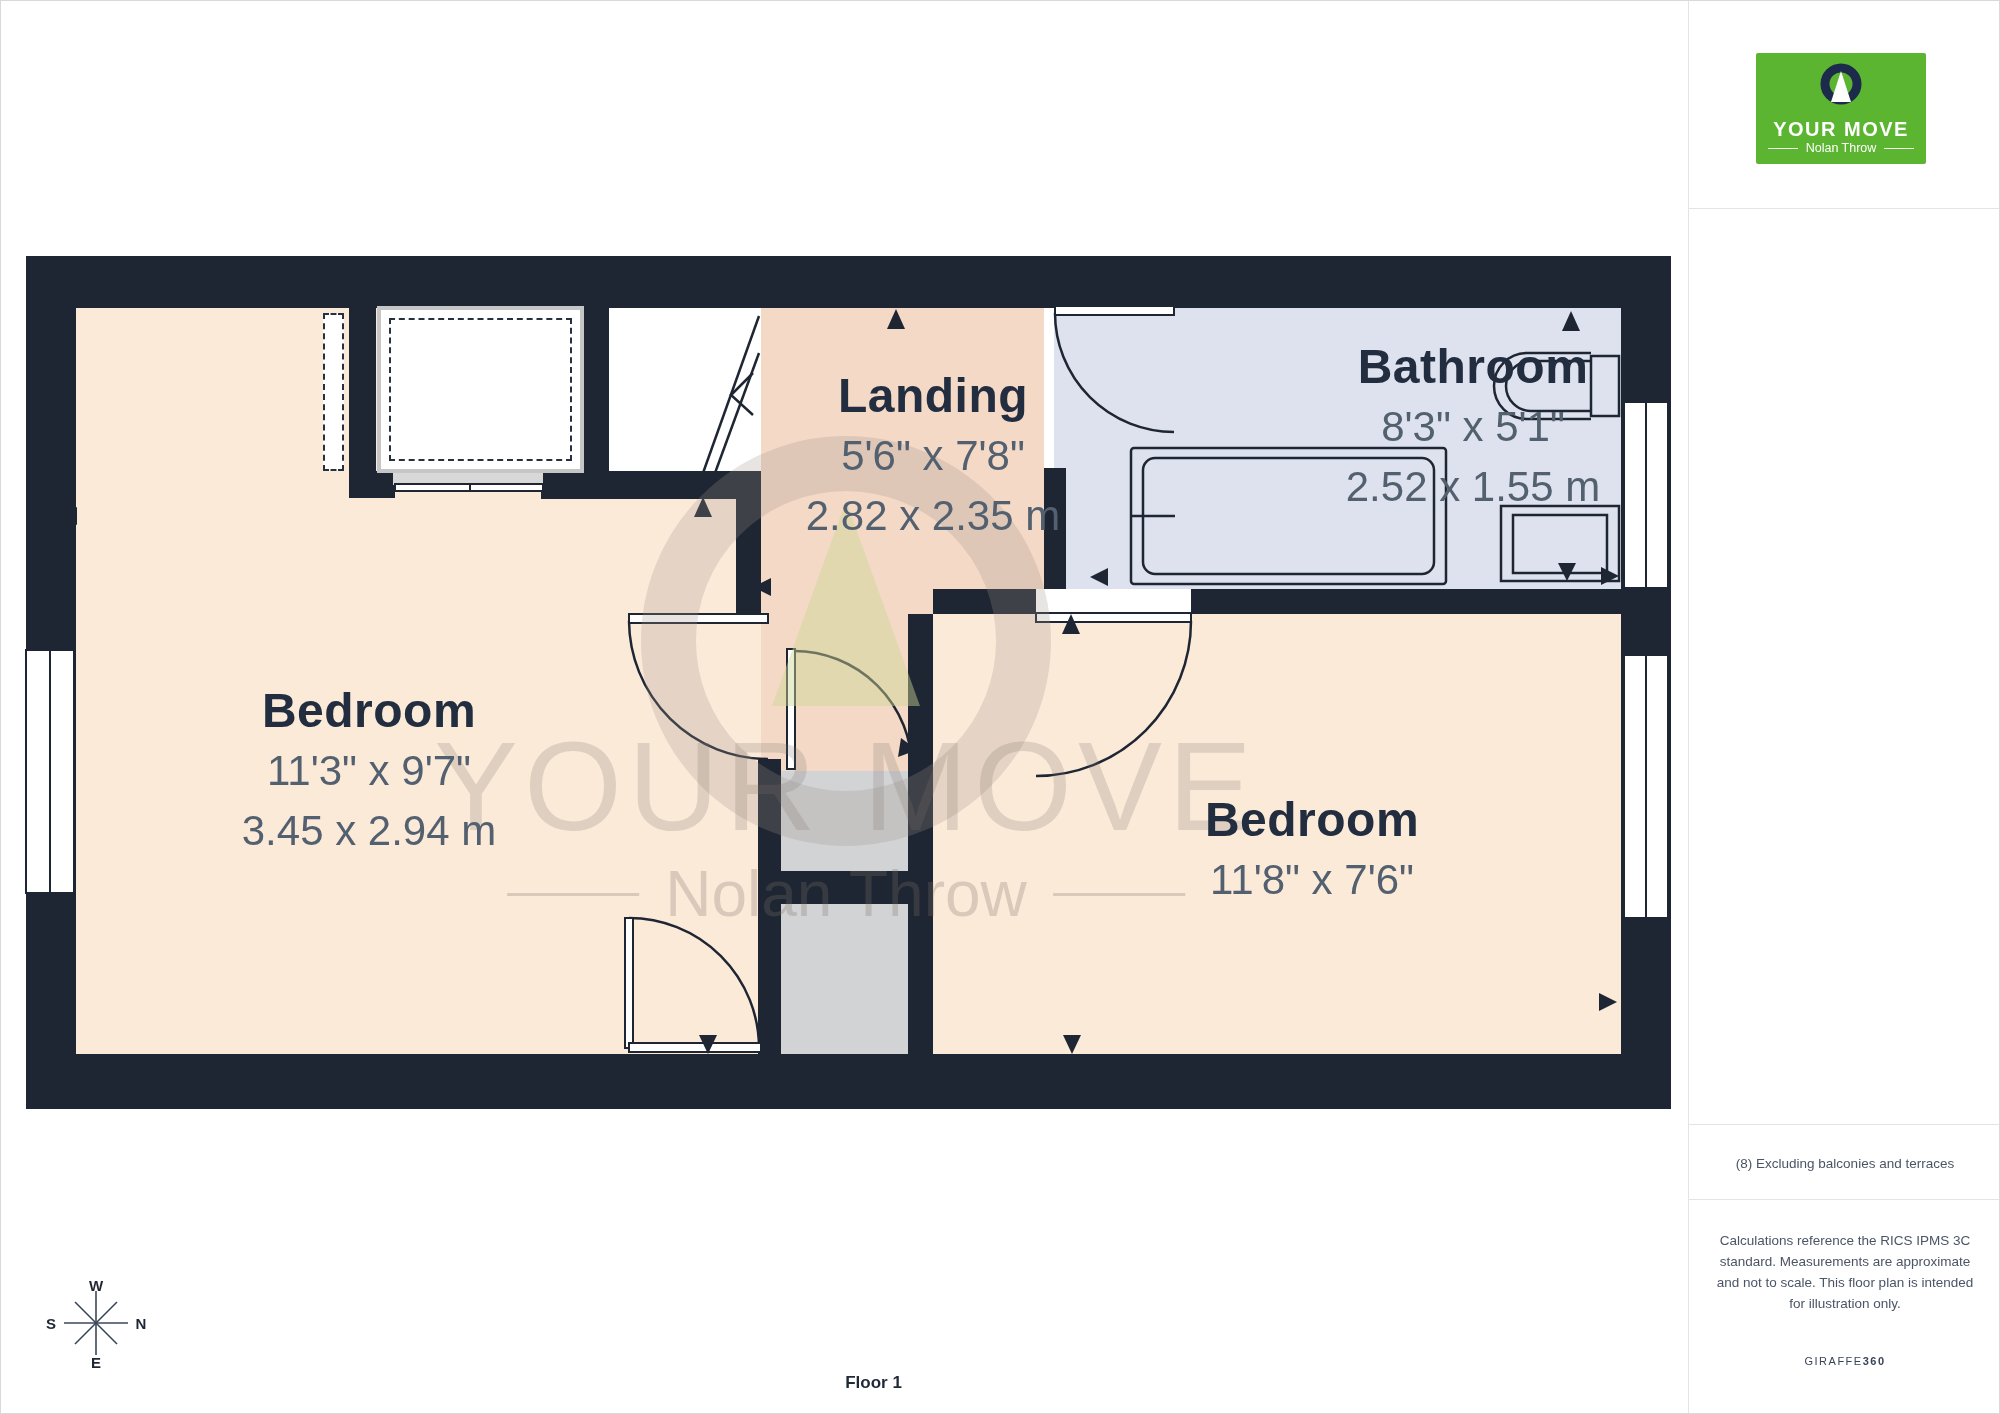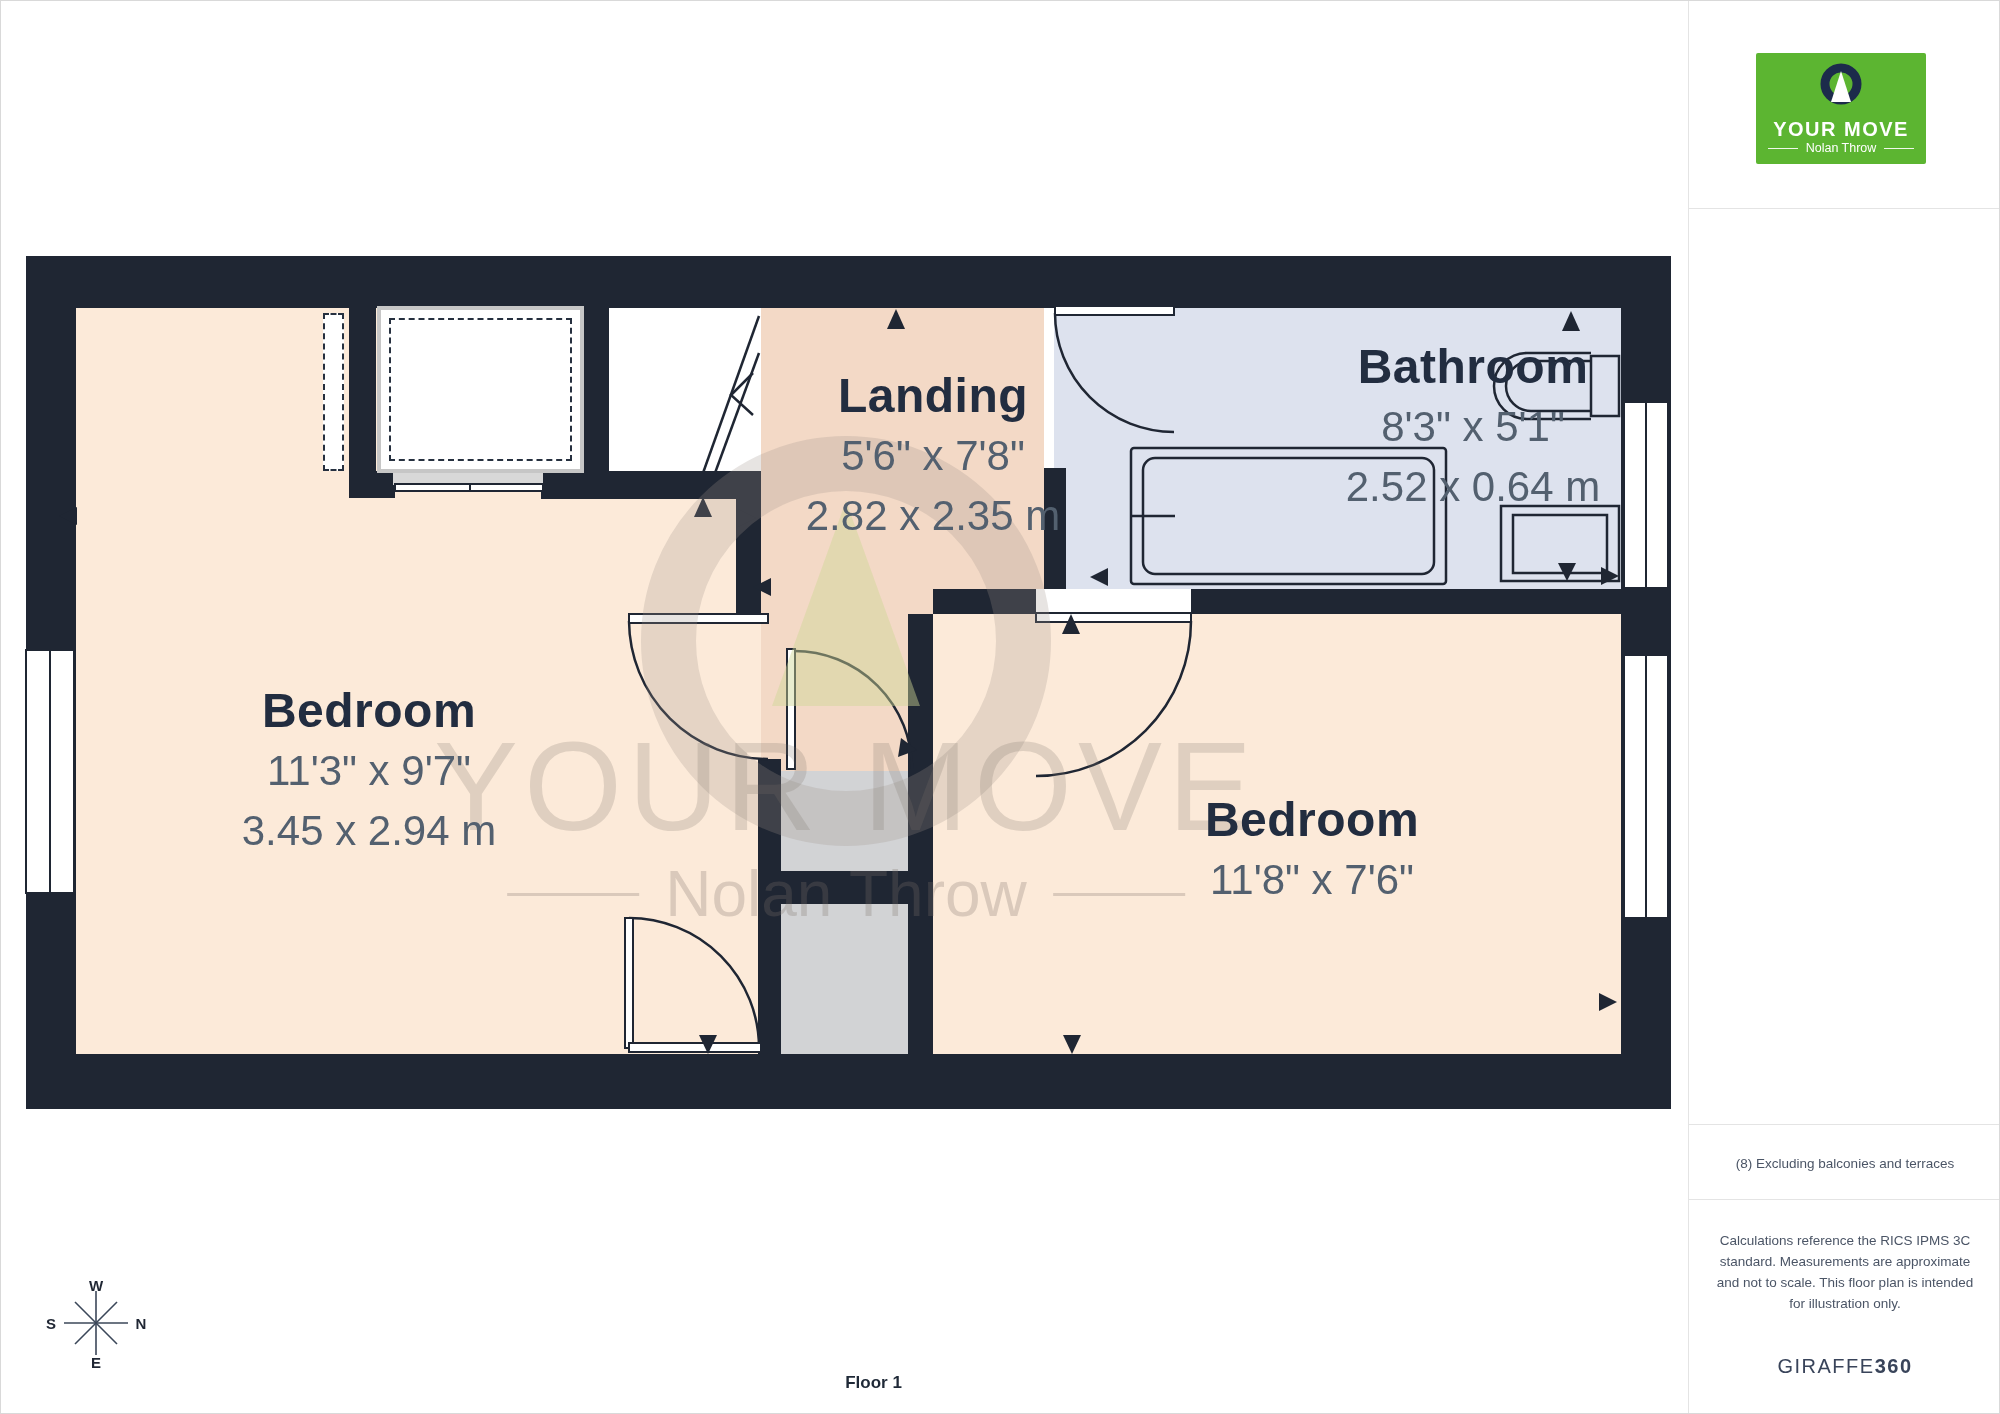--- a/index.html
+++ b/index.html
@@ -41,21 +41,21 @@
   .logo-box{position:absolute;background:#5cb531;border-radius:2px;}
   .logo-title{position:absolute;left:0;right:0;text-align:center;color:#ffffff;font-size:20px;font-weight:600;letter-spacing:1.5px;}
   .logo-sub{position:absolute;left:0;right:0;display:flex;align-items:center;justify-content:center;gap:8px;color:#ffffff;}
   .logo-sub .lline{width:30px;height:1px;background:rgba(255,255,255,0.9);}
   .logo-sub .ltext{font-size:12.5px;font-weight:400;white-space:nowrap;}
   .area-block{position:absolute;text-align:center;}
   .area-title{font-size:17px;font-weight:700;color:#25304a;margin-bottom:10px;}
   .area-title sup{font-size:9px;font-weight:700;}
   .area-val{font-size:15.5px;color:#56627b;line-height:32px;}
   .sb-note{position:absolute;text-align:center;font-size:13.5px;color:#4b5566;line-height:1.55;}
-  .brand{position:absolute;text-align:center;font-size:20px;color:#39445a;letter-spacing:1.5px;}
+  .brand{position:absolute;text-align:center;font-size:11px;color:#39445a;letter-spacing:1.5px;}
   .brand .b1{font-weight:400;}
   .brand .b2{font-weight:700;}
 </style>
 </head>
 <body>
 
 <div id="page">
 
   <div class="fill cream" style="left:75px;top:305px;width:685px;height:748px;"></div>
   <div class="fill peach" style="left:760px;top:305px;width:283px;height:283px;"></div>
@@ -183,21 +183,21 @@
     <div class="rdim">3.45 x 2.94 m</div>
   </div>
   <div class="room-label" style="left:932px;top:455px;">
     <div class="rname">Landing</div>
     <div class="rdim">5'6" x 7'8"</div>
     <div class="rdim">2.82 x 2.35 m</div>
   </div>
   <div class="room-label" style="left:1472px;top:426px;">
     <div class="rname">Bathroom</div>
     <div class="rdim">8'3" x 5'1"</div>
-    <div class="rdim">2.52 x 0.64 m</div>
+    <div class="rdim">2.52 x 1.55 m</div>
   </div>
   <div class="room-label" style="left:1311px;top:849px;">
     <div class="rname">Bedroom</div>
     <div class="rdim">11'8" x 7'6"</div>
   </div>
 
   <div class="compass-letter" style="left:95px;top:1284px;">W</div>
   <div class="compass-letter" style="left:95px;top:1361px;">E</div>
   <div class="compass-letter" style="left:50px;top:1322px;">S</div>
   <div class="compass-letter" style="left:140px;top:1322px;">N</div>

